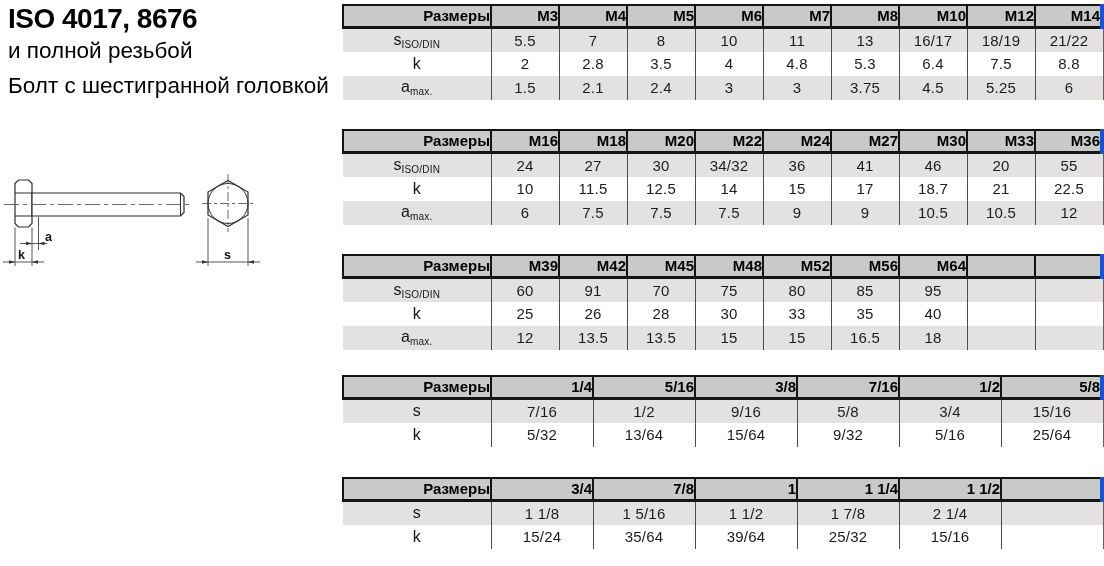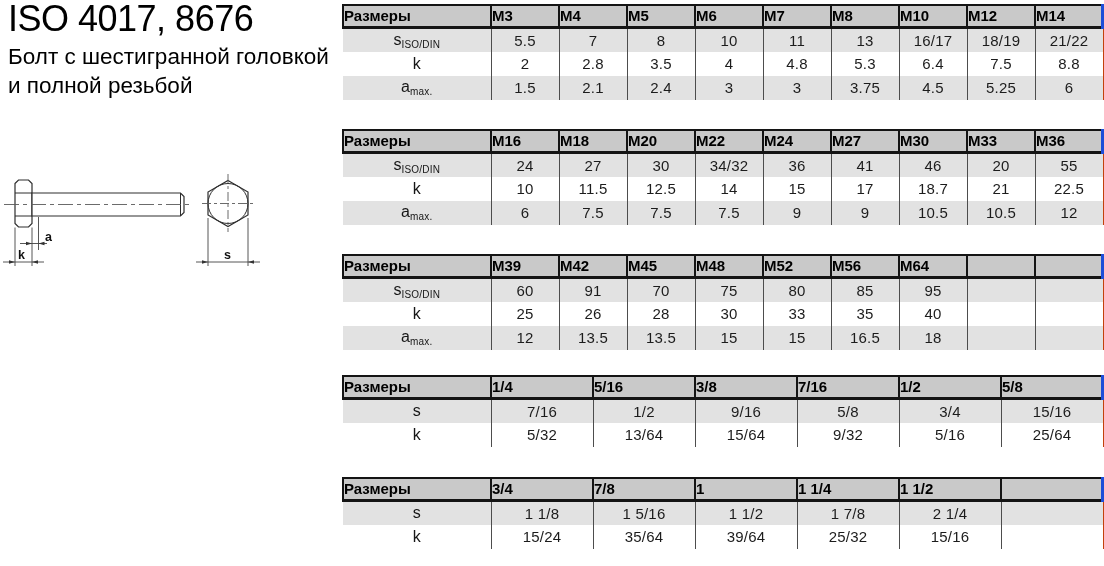--- a/index.html
+++ b/index.html
@@ -4,21 +4,21 @@
 <style>
   * { margin: 0; padding: 0; box-sizing: border-box; }
   html, body { background: #ffffff; }
   body {
     width: 1104px; height: 566px; position: relative; overflow: hidden;
     font-family: "Liberation Sans", "DejaVu Sans", sans-serif;
     color: #111;
   }
   .title-block { position: absolute; left: 8px; top: 1px; }
   .title-main {
-    font-size: 36px; font-weight: normal; color: #000;
+    font-size: 28px; font-weight: bold; color: #000;
     line-height: 35px; letter-spacing: -0.5px;
   }
   .title-sub {
     font-size: 22.5px; font-weight: normal; color: #000;
     line-height: 29px;
   }
   .title-sub.first { margin-top: 6px; }
 
   .drawing { position: absolute; left: 0; top: 158px; }
 
@@ -26,24 +26,24 @@
   table.dim-table {
     border-collapse: collapse; table-layout: fixed; width: 760px;
     font-family: "Liberation Sans", "DejaVu Sans", sans-serif;
   }
   .dim-table th {
     background: #c9c9c9; color: #000;
     font-size: 15px; font-weight: bold;
     height: 21px; padding: 1px 0 2px 0;
     border-top: 2px solid #141414;
     border-bottom: 3px solid #141414;
-    text-align: left; vertical-align: middle;
+    text-align: right; vertical-align: middle;
   }
   .dim-table th:first-child { border-left: 2px solid #141414; }
-  .dim-table th:last-child  { border-right: 4px solid #1d4ed8; }
+  .dim-table th:last-child  { border-right: 6px solid #1d4ed8; }
   .dim-table th + th { border-left: 2px solid #141414; margin-top: 8px; }
   .dim-table td {
     font-size: 15px; color: #1c1c1c; height: 24px;
     text-align: center; vertical-align: middle; padding: 0;
     background: #ffffff;
   }
   .dim-table td + td { border-left: 1px solid #4d4d4d; }
   .dim-table td:last-child { border-right: 1px solid #c2410c; }
   .dim-table tbody tr:nth-child(odd) td { background: #e2e2e2; }
   .dim-table td.label-cell { font-size: 16px; color: #161616; }
@@ -55,22 +55,22 @@
   svg text.dim-label {
     font-family: "Liberation Sans", "DejaVu Sans", sans-serif;
     font-size: 12.5px; font-weight: bold; fill: #111;
   }
 </style>
 </head>
 <body>
 
 <div class="title-block">
   <div class="title-main">ISO 4017, 8676</div>
+  <div class="title-sub">и полной резьбой</div>
   <div class="title-sub first">Болт с шестигранной головкой</div>
-  <div class="title-sub">и полной резьбой</div>
 </div>
 
 <svg class="drawing" width="290" height="135" viewBox="0 0 290 135">
 
   <polygon points="15,25.5 18.5,22 28.5,22 32,25.5 32,65.5 28.5,69 18.5,69 15,65.5" fill="#ffffff" stroke="#2e2e2e" stroke-width="1.2"></polygon>
   <line x1="15" y1="35" x2="32" y2="35" stroke="#2e2e2e" stroke-width="1"></line>
   <line x1="15" y1="58" x2="32" y2="58" stroke="#2e2e2e" stroke-width="1"></line>
 
   <polygon points="32,35 180.5,35 184,38.5 184,54.5 180.5,58 32,58" fill="#ffffff" stroke="#2e2e2e" stroke-width="1.2"></polygon>
   <line x1="180.5" y1="35" x2="180.5" y2="58" stroke="#2e2e2e" stroke-width="1"></line>

